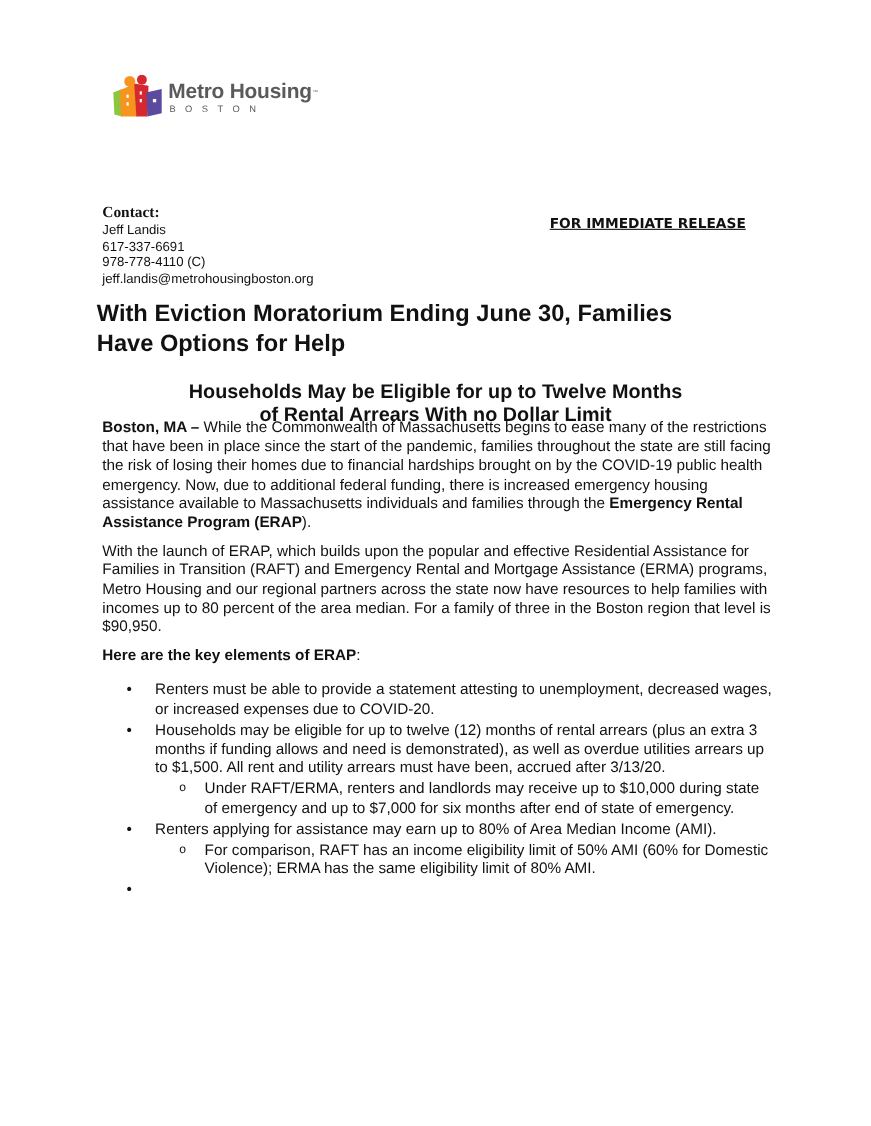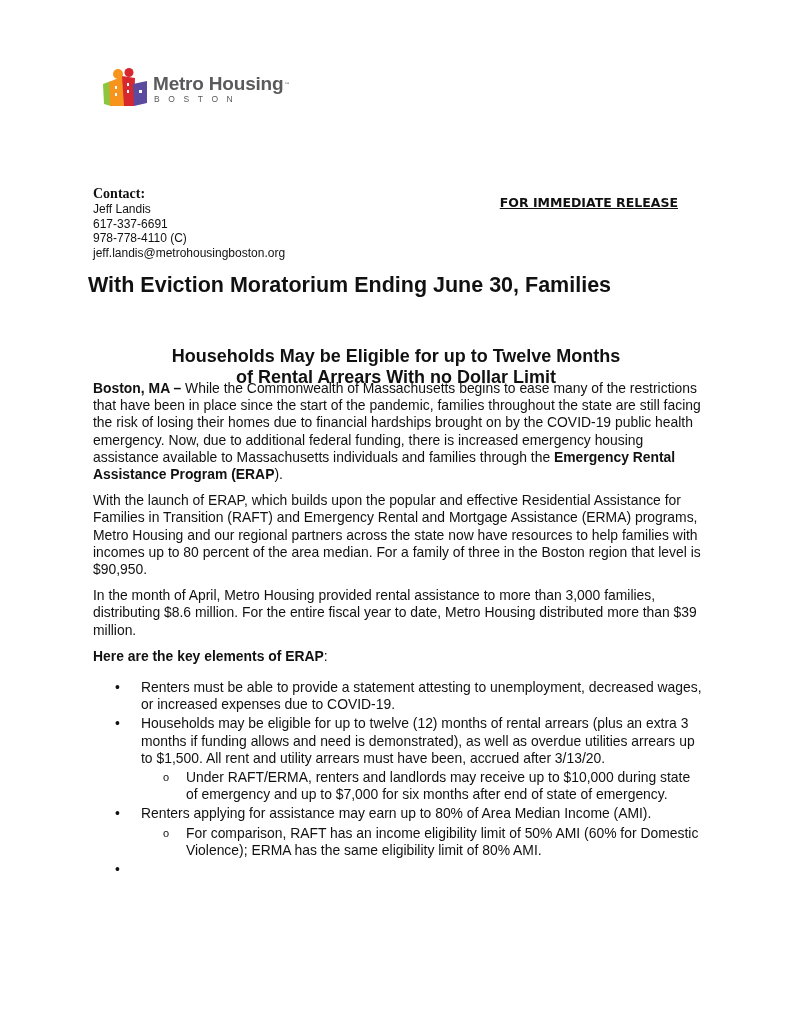--- a/index.html
+++ b/index.html
@@ -60,37 +60,37 @@
   <div>978-778-4110 (C)</div>
   <div>jeff.landis@metrohousingboston.org</div>
 </div>
 
 <div class="release">
   <div class="release-label">FOR IMMEDIATE RELEASE</div>
 </div>
 
 <div class="title">
   <div>With Eviction Moratorium Ending June 30, Families</div>
+  <div>Have Options for Help</div>
 </div>
 
 <div class="subtitle">
   <div>Households May be Eligible for up to Twelve Months</div>
   <div>of Rental Arrears With no Dollar Limit</div>
 </div>
 
 <div class="body">
   <p><b>Boston, MA –</b><span> While the Commonwealth of Massachusetts begins to ease many of the restrictions that have been in place since the start of the pandemic, families throughout the state are still facing the risk of losing their homes due to financial hardships brought on by the COVID-19 public health emergency.  Now, due to additional federal funding, there is increased emergency housing assistance available to Massachusetts individuals and families through the </span><b>Emergency Rental Assistance Program (ERAP</b><span>).</span></p>
   <p>With the launch of ERAP, which builds upon the popular and effective Residential Assistance for Families in Transition (RAFT) and Emergency Rental and Mortgage Assistance (ERMA) programs, Metro Housing and our regional partners across the state now have resources to help families with incomes up to 80 percent of the area median. For a family of three in the Boston region that level is $90,950.</p>
-  <p>In the month of April, Metro Housing provided rental assistance to more than 3,000 families, distributing $8.6 million. For the entire fiscal year to date, Metro Housing distributed more than $39 million.</p>
   <p><b>Here are the key elements of ERAP</b><span>:</span></p>
 
   <ul class="list" style="margin-top:14px;">
     <li class="li1">
       <span class="bullet">•</span>
-      <span>Renters must be able to provide a statement attesting to unemployment, decreased wages, or increased expenses due to COVID-19.</span>
+      <span>Renters must be able to provide a statement attesting to unemployment, decreased wages, or increased expenses due to COVID-20.</span>
     </li>
     <li class="li1">
       <span class="bullet">•</span>
       <span>Households may be eligible for up to twelve (12) months of rental arrears (plus an extra 3 months if funding allows and need is demonstrated), as well as overdue utilities arrears up to $1,500. All rent and utility arrears must have been, accrued after 3/13/20.</span>
       <ul class="sub">
         <li class="li2">
           <span class="bullet">o</span>
           <span>Under RAFT/ERMA, renters and landlords may receive up to $10,000 during state of emergency and up to $7,000 for six months after end of state of emergency.</span>
         </li>
       </ul>

